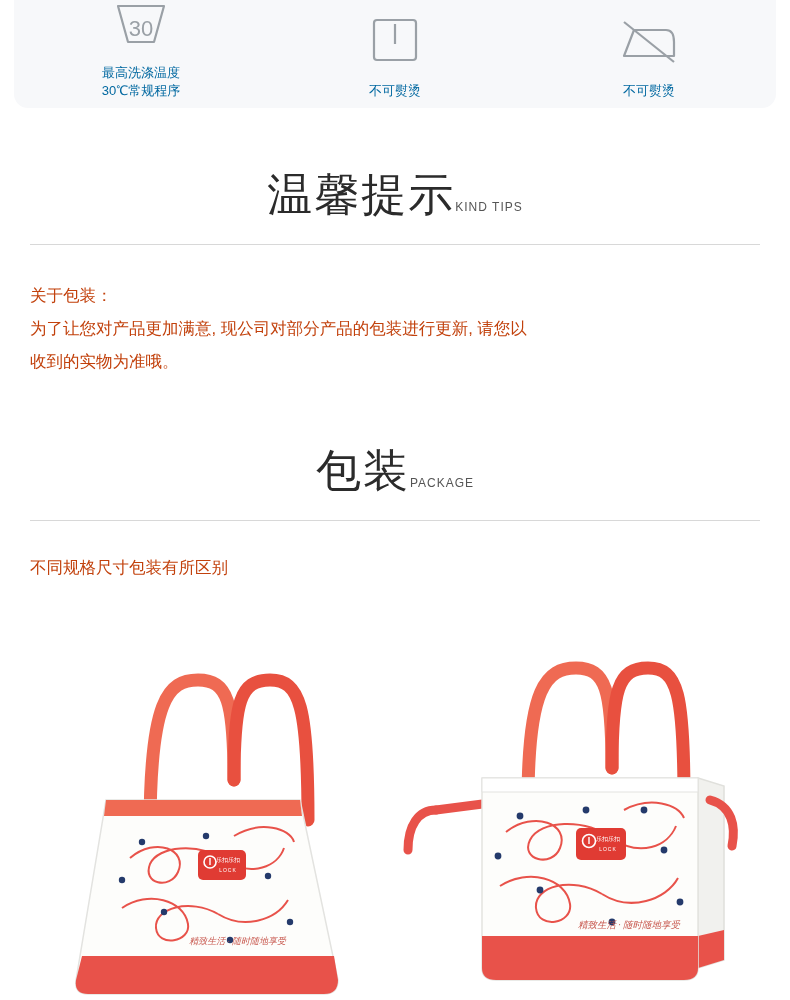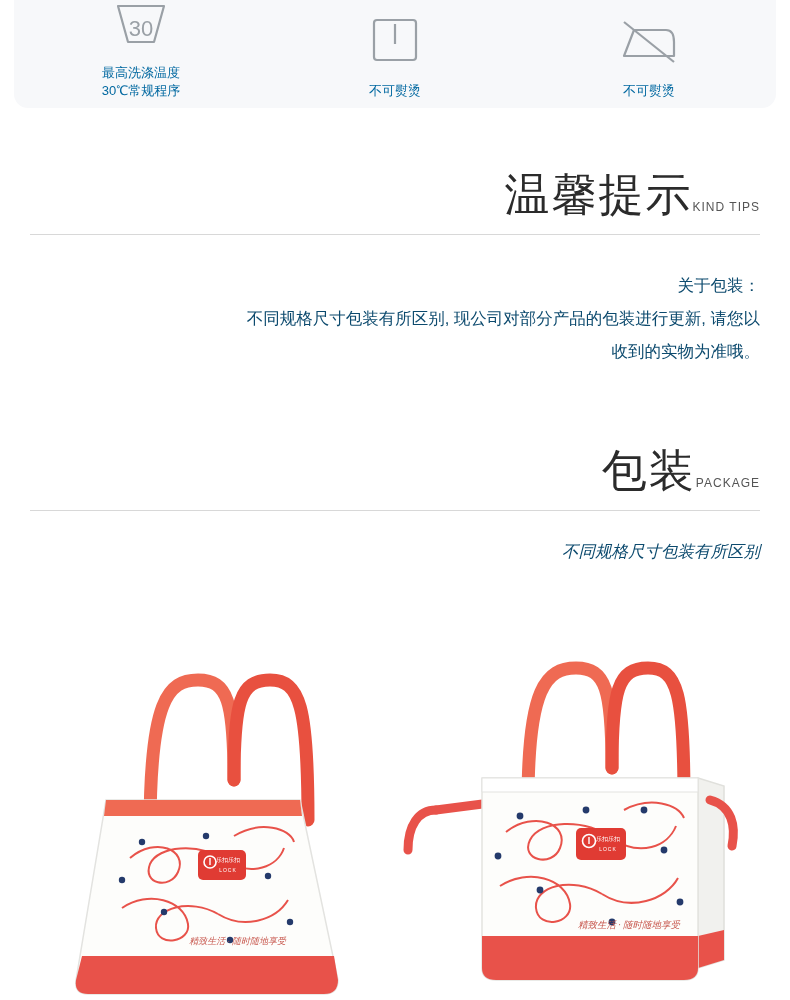--- a/index.html
+++ b/index.html
@@ -62,45 +62,44 @@
 
   
   .section {
     position: absolute;
     left: 30px;
     width: 730px;
   }
   .sec-title-row {
     display: flex;
     align-items: flex-end;
-    justify-content: flex-end;
+    justify-content: center;
     border-bottom: 1px solid #d8d8d8;
-    padding-bottom: 14px;
+    padding-bottom: 24px;
   }
   .sec-title-cn {
     font-size: 45px;
     line-height: 50px;
     letter-spacing: 2px;
     color: #2b2b2b;
     font-weight: 400;
     font-family: "Liberation Sans", sans-serif;
   }
   .sec-title-en {
     font-size: 12px;
     letter-spacing: 1px;
     color: #555555;
     padding-bottom: 6px;
   }
 
   .body-text {
     margin-top: 34px;
     font-size: 16.5px;
     line-height: 33px;
-    color: #0c4a6e;
-    text-align: right;
+    color: #c2410c;
   }
   .body-text p { margin: 0; }
 
   
   .bags {
     position: absolute;
     left: 0;
     top: 650px;
     width: 790px;
     height: 350px;
@@ -155,31 +154,31 @@
   </div>
 </div>
 
 <div class="section" style="top: 170px;">
   <div class="sec-title-row">
     <div class="sec-title-cn">温馨提示</div>
     <div class="sec-title-en">KIND TIPS</div>
   </div>
   <div class="body-text">
     <p>关于包装：</p>
-    <p>不同规格尺寸包装有所区别, 现公司对部分产品的包装进行更新, 请您以</p>
+    <p>为了让您对产品更加满意, 现公司对部分产品的包装进行更新, 请您以</p>
     <p>收到的实物为准哦。</p>
   </div>
 </div>
 
 <div class="section" style="top: 446px;">
   <div class="sec-title-row">
     <div class="sec-title-cn">包装</div>
     <div class="sec-title-en">PACKAGE</div>
   </div>
-  <div class="body-text" style="margin-top:24px;font-style:italic;">
+  <div class="body-text" style="margin-top:30px;">
     <p>不同规格尺寸包装有所区别</p>
   </div>
 </div>
 
 <div class="bags">
 
   <div class="bag bag-a">
     <svg width="330" height="350" viewBox="0 0 330 350">
 
       <path d="M112 180 C112 50 130 30 160 30 C190 30 196 52 196 130" fill="none" stroke="#ef6a53" stroke-width="13" stroke-linecap="round"></path>

